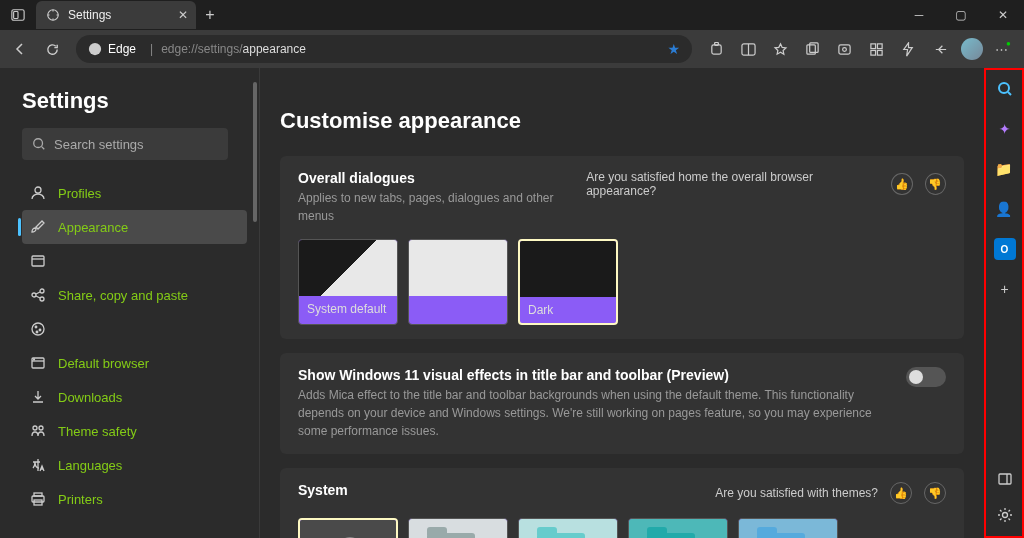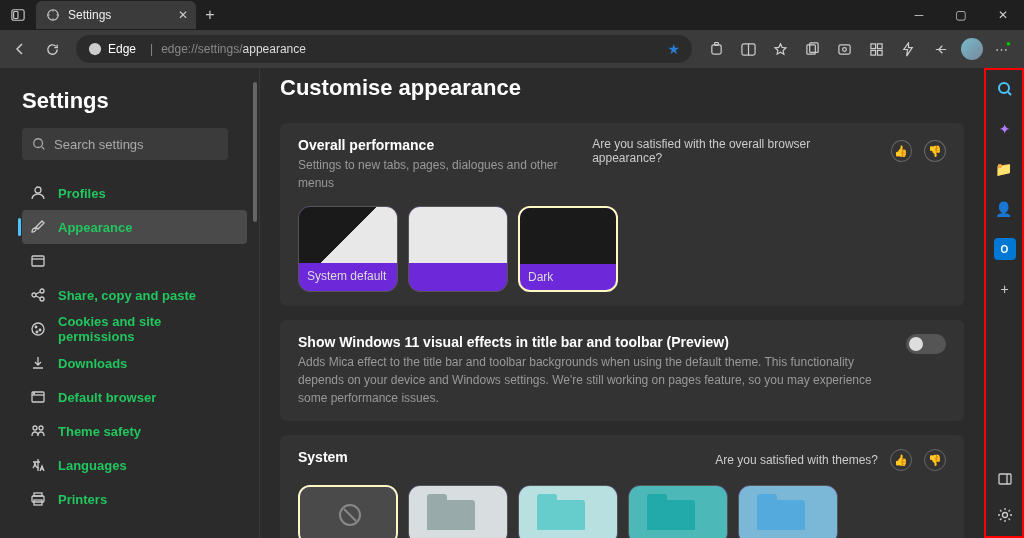--- a/index.html
+++ b/index.html
@@ -88,43 +88,42 @@
       color: #aaa;
       margin-bottom: 16px;
     }
     .search-box svg { margin-right:8px;}
     .nav-item {
       display: flex;
       align-items: center;
       height: 34px;
       padding: 0 8px;
       border-radius: 4px;
-      color: #22c55e;
+      color: #84cc16;
       cursor: pointer;
       gap: 12px;
-      font-weight: bold;
     }
     .nav-item.active {
       background: #4a4a4a;
       position: relative;
     }
     .nav-item.active::before {
       content:'';
       position:absolute;
       left:-4px;
       top:8px;
       bottom:8px;
       width:3px;
       background:#4cc2ff;
       border-radius:2px;
     }
     .nav-icon { width:16px; display:flex; justify-content:center; color:#ccc;}
     .main {
       flex: 1;
-      padding: 7px 20px;
+      padding: 40px 20px;
       overflow-y: auto;
       background: #2b2b2b;
     }
     .main h2 { font-size: 22px; font-weight: 600; margin-bottom: 22px; }
     .card {
       background: #333;
       border-radius: 6px;
       padding: 14px 18px;
       margin-bottom: 14px;
     }
@@ -134,23 +133,23 @@
       align-items:flex-start;
     }
     .card h3 { font-size:14px; font-weight:600; margin-bottom:3px; }
     .card .desc { font-size:12px; color:#999; line-height:1.5; }
     .feedback { display:flex; align-items:center; gap:12px; font-size:12px; color:#ccc; }
     .thumb { width:22px;height:22px;border:1px solid #666;border-radius:50%;display:flex;align-items:center;justify-content:center;font-size:11px;color:#ccc;}
     .theme-row { display:flex; gap:10px; margin-top:14px; flex-wrap:wrap;}
     .theme-tile {
       width: 100px;
       border: 1px solid #555;
-      border-radius: 12px;
+      border-radius: 4px;
       overflow: hidden;
-      background:#6d28d9;
+      background:#8b5cf6;
     }
     .theme-tile.selected { border: 2px solid #fef9c3; }
     .theme-preview { height: 56px; }
     .theme-label { font-size:12px; padding:6px 8px; color:#ddd;}
     .toggle { width:40px;height:20px;background:#555;border-radius:10px;position:relative;}
     .toggle::after{content:'';position:absolute;left:3px;top:3px;width:14px;height:14px;background:#ddd;border-radius:50%;}
     .right-sidebar {
       width: 40px;
       background: #2b2b2b;
       border-left:1px solid #3a3a3a;
@@ -318,43 +317,42 @@
         </div>
         <div class="nav-item">
           <span class="nav-icon">
             <svg width="16" height="16" viewBox="0 0 16 16" fill="none" stroke="#ccc" stroke-width="1.3">
               <circle cx="8" cy="8" r="6"></circle>
               <circle cx="6" cy="6" r=".8" fill="#ccc"></circle>
               <circle cx="10" cy="9" r=".8" fill="#ccc"></circle>
               <circle cx="7" cy="11" r=".8" fill="#ccc"></circle>
             </svg>
           </span>
-          <span>Cookies and site permissions</span>
-        </div>
-        <div class="nav-item">
-          <span class="nav-icon">
-            <svg width="16" height="16" viewBox="0 0 16 16" fill="none" stroke="#ccc" stroke-width="1.3">
-              <path d="M8 2v8M5 7l3 3 3-3M3 13h10"></path>
-            </svg>
-          </span>
-          <span>Downloads</span>
         </div>
         <div class="nav-item">
           <span class="nav-icon">
             <svg width="16" height="16" viewBox="0 0 16 16" fill="none" stroke="#ccc" stroke-width="1.3">
               <rect x="2" y="3" width="12" height="10" rx="1"></rect>
               <line x1="2" y1="6" x2="14" y2="6"></line>
               <circle cx="4" cy="4.5" r=".5"></circle>
             </svg>
           </span>
           <span>Default browser</span>
         </div>
         <div class="nav-item">
           <span class="nav-icon">
             <svg width="16" height="16" viewBox="0 0 16 16" fill="none" stroke="#ccc" stroke-width="1.3">
+              <path d="M8 2v8M5 7l3 3 3-3M3 13h10"></path>
+            </svg>
+          </span>
+          <span>Downloads</span>
+        </div>
+        <div class="nav-item">
+          <span class="nav-icon">
+            <svg width="16" height="16" viewBox="0 0 16 16" fill="none" stroke="#ccc" stroke-width="1.3">
               <circle cx="5" cy="5" r="2"></circle>
               <circle cx="11" cy="5" r="2"></circle>
               <path d="M2 13c0-2 1-4 3-4s3 2 3 4M8 13c0-2 1-4 3-4s3 2 3 4"></path>
             </svg>
           </span>
           <span>Theme safety</span>
         </div>
         <div class="nav-item">
           <span class="nav-icon">
             <svg width="16" height="16" viewBox="0 0 16 16" fill="none" stroke="#ccc" stroke-width="1.3">
@@ -376,25 +374,25 @@
       </div>
     <div class="scrollthumb"></div>
   </div>
 
   <div class="main">
     <h2>Customise appearance</h2>
 
     <div class="card">
       <div class="card-header">
         <div>
-          <h3>Overall performance</h3>
-          <div class="desc">Settings to new tabs, pages, dialogues and other menus</div>
+          <h3>Overall dialogues</h3>
+          <div class="desc">Applies to new tabs, pages, dialogues and other menus</div>
         </div>
         <div class="feedback">
-          <span>Are you satisfied with the overall browser appearance?</span>
+          <span>Are you satisfied home the overall browser appearance?</span>
           <div class="thumb">👍</div>
           <div class="thumb">👎</div>
         </div>
       </div>
       <div class="theme-row" id="overall-options">
           <div class="theme-tile">
             <div class="theme-preview" style="background:linear-gradient(135deg,#1a1a1a 50%,#e8e8e8 50%)"></div>
             <div class="theme-label">System default</div>
           </div>
           <div class="theme-tile">

